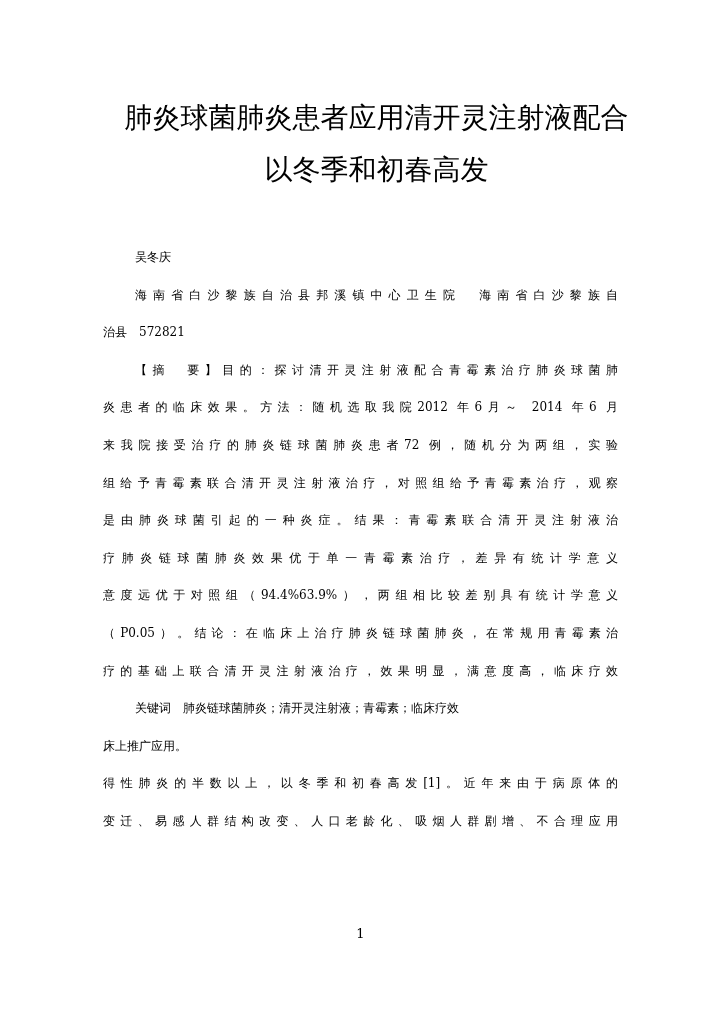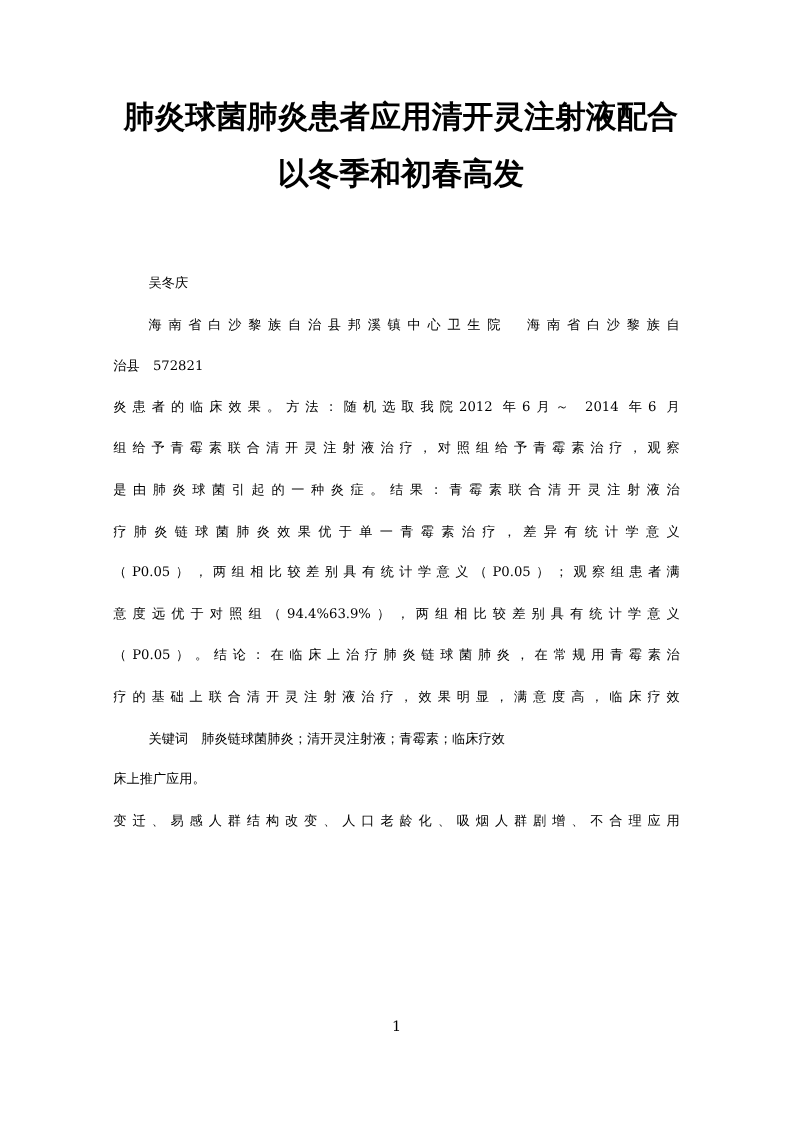--- a/index.html
+++ b/index.html
@@ -21,24 +21,24 @@
     left: 103px;
     top: 0;
     width: 515px;
     height: 1020px;
   }
   .doc-title {
     position: absolute;
     top: 76px;
     left: 0;
     width: 515px;
-    margin: 4px;
+    margin: 16px;
     font-size: 28px;
     line-height: 52px;
-    font-weight: bold;
+    font-weight: normal;
     text-align: center;
     letter-spacing: 0;
   }
   .doc-body {
     position: absolute;
     top: 239px;
     left: 0;
     width: 515px;
     font-size: 12px;
     line-height: 37.6px;
@@ -74,30 +74,32 @@
       <div class="title-line">肺炎球菌肺炎患者应用清开灵注射液配合</div>
       <div class="title-line">以冬季和初春高发</div>
     </h1>
 
     <div class="doc-body">
       <div class="line indent">吴冬庆</div>
 
       <div class="line indent fill">海南省白沙黎族自治县邦溪镇中心卫生院　海南省白沙黎族自</div>
       <div class="line">治县　572821</div>
 
+      <div class="line indent fill">【摘　要】目的：探讨清开灵注射液配合青霉素治疗肺炎球菌肺</div>
       <div class="line fill">炎患者的临床效果。方法：随机选取我院2012 年6月～ 2014 年6 月</div>
+      <div class="line fill">来我院接受治疗的肺炎链球菌肺炎患者72 例，随机分为两组，实验</div>
       <div class="line fill">组给予青霉素联合清开灵注射液治疗，对照组给予青霉素治疗，观察</div>
       <div class="line fill">是由肺炎球菌引起的一种炎症。结果：青霉素联合清开灵注射液治</div>
       <div class="line fill">疗肺炎链球菌肺炎效果优于单一青霉素治疗，差异有统计学意义</div>
-      <div class="line fill">（P0.05），两组相比较差别具有统计学意义（P0.05）；观察组患者满</div>
       <div class="line fill">意度远优于对照组（94.4%63.9%），两组相比较差别具有统计学意义</div>
       <div class="line fill">（P0.05）。结论：在临床上治疗肺炎链球菌肺炎，在常规用青霉素治</div>
       <div class="line fill">疗的基础上联合清开灵注射液治疗，效果明显，满意度高，临床疗效</div>
       <div class="line indent">关键词　肺炎链球菌肺炎；清开灵注射液；青霉素；临床疗效</div>
 
       <div class="line">床上推广应用。</div>
 
+      <div class="line fill">得性肺炎的半数以上，以冬季和初春高发[1]。近年来由于病原体的</div>
       <div class="line fill">变迁、易感人群结构改变、人口老龄化、吸烟人群剧增、不合理应用</div>
     </div>
 
     <div class="page-number">1</div>
   </div>
 </div>
 
 </body></html>

